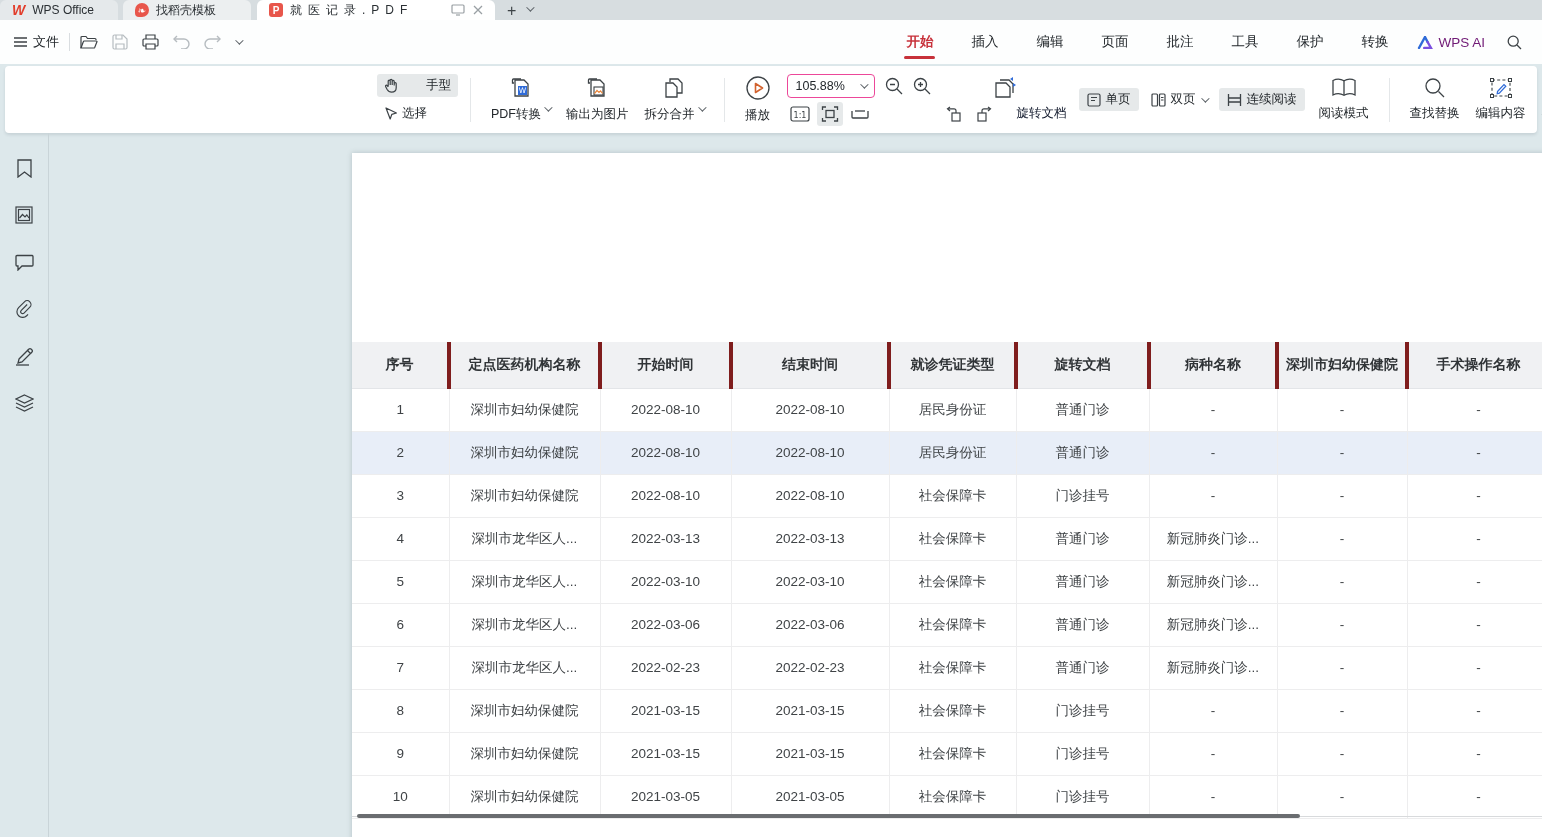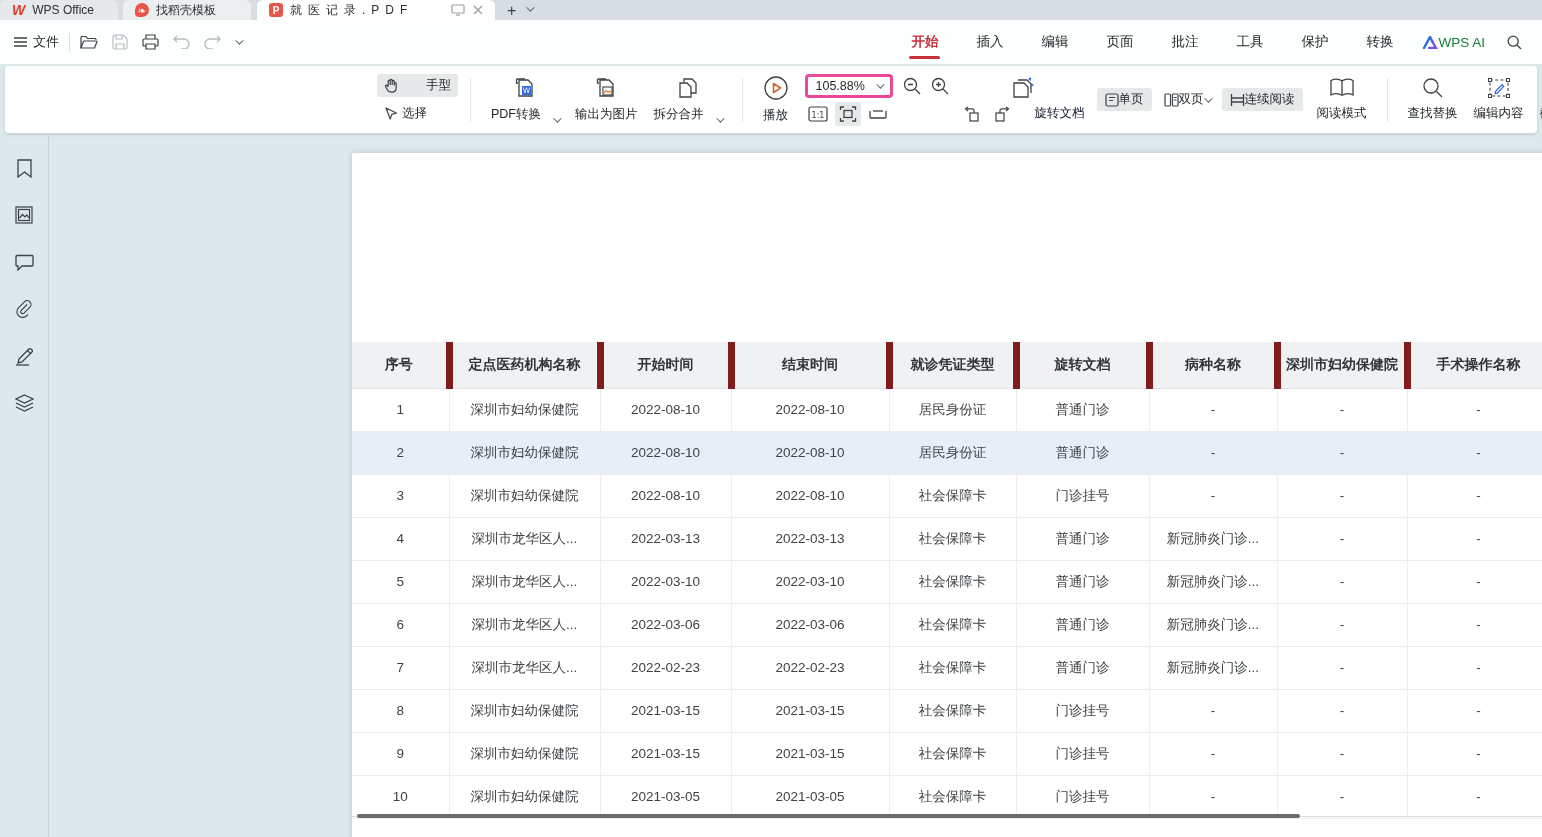--- a/index.html
+++ b/index.html
@@ -29,60 +29,60 @@
   .filebtn { display:flex; align-items:center; gap:6px; font-size:13px; color:#23282c; }
   .vdiv { width:1px; height:18px; background:#d9dde0; margin:0 10px; }
   .qicons { display:flex; align-items:center; gap:14px; }
   .icon { display:inline-flex; align-items:center; justify-content:center; }
   .icon svg { display:block; }
   .ribbon { display:flex; align-items:flex-start; gap:0; margin-left:auto; }
   .rtab { font-size:13.5px; color:#23282c; padding:6px 10px; margin:0 9px; position:relative; }
   .rtab.active { color:#c7313a; font-weight:bold; }
   .rtab.active::after { content:""; position:absolute; left:8px; right:8px; bottom:-2px;
                         height:3px; background:#c7313a; border-radius:2px; }
-  .ai-tab { display:flex; align-items:center; font-size:13.5px; color:#15803d; margin:0 14px 0 10px; }
+  .ai-tab { display:flex; align-items:center; gap:5px; font-size:13.5px; color:#701a75; margin:0 14px 0 10px; }
   .searchbtn { margin:0 6px 0 8px; }
 
   
   .band { position:relative; height:67px; margin:2px 5px 0; background:#ffffff; border-radius:4px;
           box-shadow:0 2px 3px rgba(40,60,70,.12); display:flex; align-items:center; padding-left:372px; }
   .gdiv { width:1px; height:44px; background:#e4e7e9; margin:0 12px; flex:none; }
   .col2 { display:flex; flex-direction:column; justify-content:center; gap:5px; flex:none; }
   .tool-sm { display:flex; align-items:center; gap:5px; font-size:12.5px; color:#23282c;
              padding:3px 7px; border-radius:3px; }
   .tool-sm.on { background:#e6e9ea;gap:28px; }
   .bigbtn { display:flex; flex-direction:column; align-items:center; justify-content:center;
             gap:6px; font-size:12.5px; color:#23282c; padding:4px 8px; border-radius:3px; flex:none; }
-  .bigbtn .lbl { display:flex; align-items:flex-end; gap:12px; white-space:nowrap; }
+  .bigbtn .lbl { display:flex; align-items:flex-start; gap:3px; white-space:nowrap; }
   .tworow { display:flex; flex-direction:column; justify-content:center; gap:4px; flex:none; }
   .trow { display:flex; align-items:center; }
-  .zbox { width:88px; height:24px; border:3px solid #ec4899; border-radius:4px; display:flex;
+  .zbox { width:88px; height:24px; border:1px solid #ec4899; border-radius:4px; display:flex;
           align-items:center; justify-content:space-between; padding:0 8px; font-size:12.5px; color:#23282c; }
   .pgbox { width:104px; height:25px; border:1px solid #ccd1d5; border-radius:13px; display:flex;
            align-items:center; justify-content:center; font-size:12.5px; color:#23282c; margin:0 8px; }
   .sqbtn { width:26px; height:24px; border-radius:3px; display:flex; align-items:center; justify-content:center; }
   .sqbtn.on { background:#e6e9ea; }
-  .pill { display:flex; align-items:center; font-size:12.5px; color:#23282c;
+  .pill { display:flex; align-items:center; gap:5px; font-size:12.5px; color:#23282c;
           padding:3px 8px; border-radius:3px; white-space:nowrap; }
   .pill.on { background:#e6e9ea; }
 
   
   .content { position:relative; height:704px; }
   .sidebar { position:absolute; left:0; top:0; bottom:0; width:49px; border-right:1px solid #c9d4d8;
              display:flex; flex-direction:column; align-items:center; padding-top:22px; gap:21px; }
   .sb { width:26px; height:26px; display:flex; align-items:center; justify-content:center; border-radius:4px; }
   .canvas { position:absolute; left:50px; top:0; right:0; bottom:0; overflow:hidden; }
   .page { position:absolute; left:302px; top:20px; width:1250px; height:700px; background:#ffffff;
           box-shadow:0 0 5px rgba(60,80,90,.25); }
 
   
   .med-table { position:absolute; left:0; top:189px; border-collapse:collapse; table-layout:fixed;
                font-size:13.5px; color:#3f4346; }
   .med-table th { height:46px; background:#f0f1f3; font-weight:bold; font-size:14px; color:#303437;
-                  border-right:7px solid #7f1d1d; border-bottom:1px solid #e3e5e8; text-align:center; }
+                  border-right:4px solid #7f1d1d; border-bottom:1px solid #e3e5e8; text-align:center; }
   .med-table td { height:43px; text-align:center; border-right:1px solid #ededee;
                   border-bottom:1px solid #ededee; white-space:nowrap; overflow:hidden; }
   .med-table tr.hl td { background:#e8eef8; }
   .hthumb { position:absolute; left:5px; top:661px; width:943px; height:4px; background:#6a6d70; border-radius:2px; }
   .hline { position:absolute; left:0; top:663px; width:1190px; height:1px; background:#d8dadc; }
 </style>
 </head>
 <body>
 
 <div class="app">

